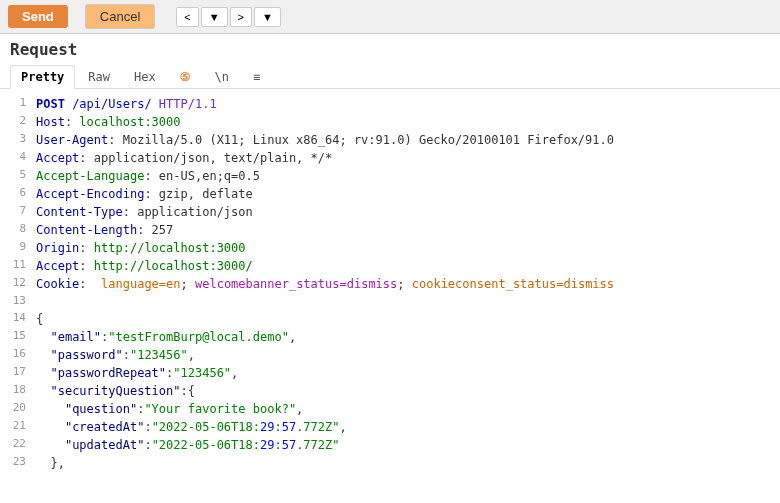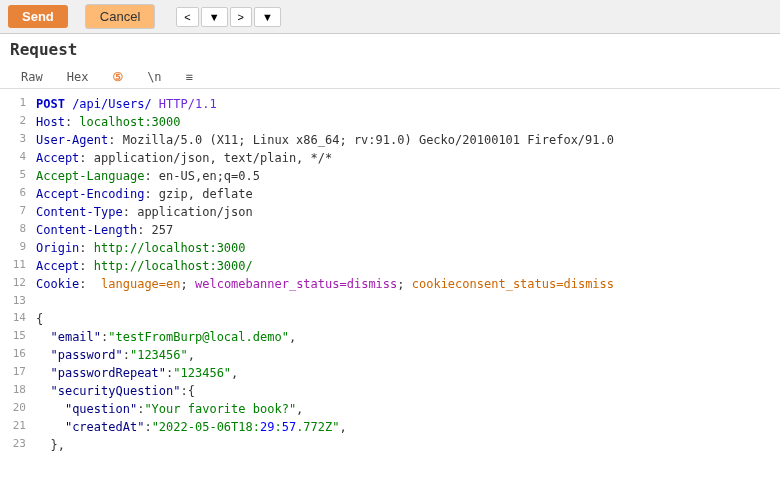--- a/index.html
+++ b/index.html
@@ -134,20 +134,21 @@
     <button class="nav-btn">&gt;</button>
     <button class="nav-btn">▼</button>
   </div>
 </div>
 
 <div class="request-section">
   <div class="request-title">Request</div>
 </div>
 
 <div class="tab-bar">
+  <div class="tab active">Pretty</div>
   <div class="tab">Raw</div>
   <div class="tab">Hex</div>
   <div class="tab" style="color:#e8833a; font-weight:bold;">⑤</div>
   <div class="tab">\n</div>
   <div class="tab">≡</div>
 </div>
 
 <div class="content-area" id="content-area">
 <div class="line">
       <span class="line-num">1</span>
@@ -219,16 +220,20 @@
     </div>
     <div class="line">
       <span class="line-num">20</span>
       <span class="line-content">    <span style="color:#000080;">"question"</span>:<span style="color:#008000;">"Your favorite book?"</span>,</span>
     </div>
     <div class="line">
       <span class="line-num">21</span>
       <span class="line-content">    <span style="color:#000080;">"createdAt"</span>:<span style="color:#008000;">"2022-05-06T18:<span style="color:#0000ff;">29</span>:<span style="color:#0000ff;">57</span>.772Z"</span>,</span>
     </div>
     <div class="line">
+      <span class="line-num">22</span>
+      <span class="line-content">    <span style="color:#000080;">"updatedAt"</span>:<span style="color:#008000;">"2022-05-06T18:<span style="color:#0000ff;">29</span>:<span style="color:#0000ff;">57</span>.772Z"</span></span>
+    </div>
+    <div class="line">
       <span class="line-num">23</span>
       <span class="line-content">  },</span>
     </div>
   </div>
 
 </body></html>

